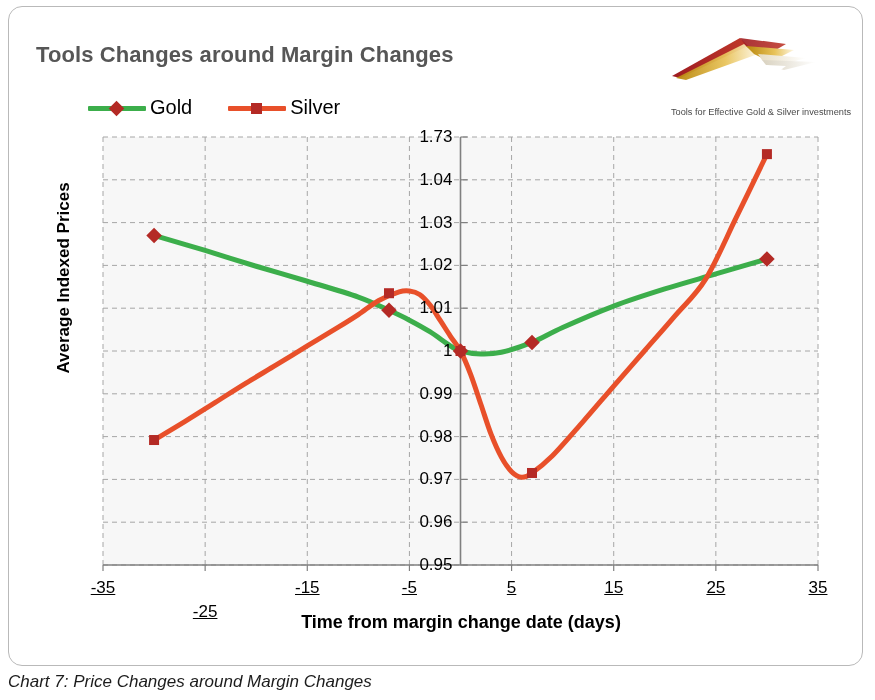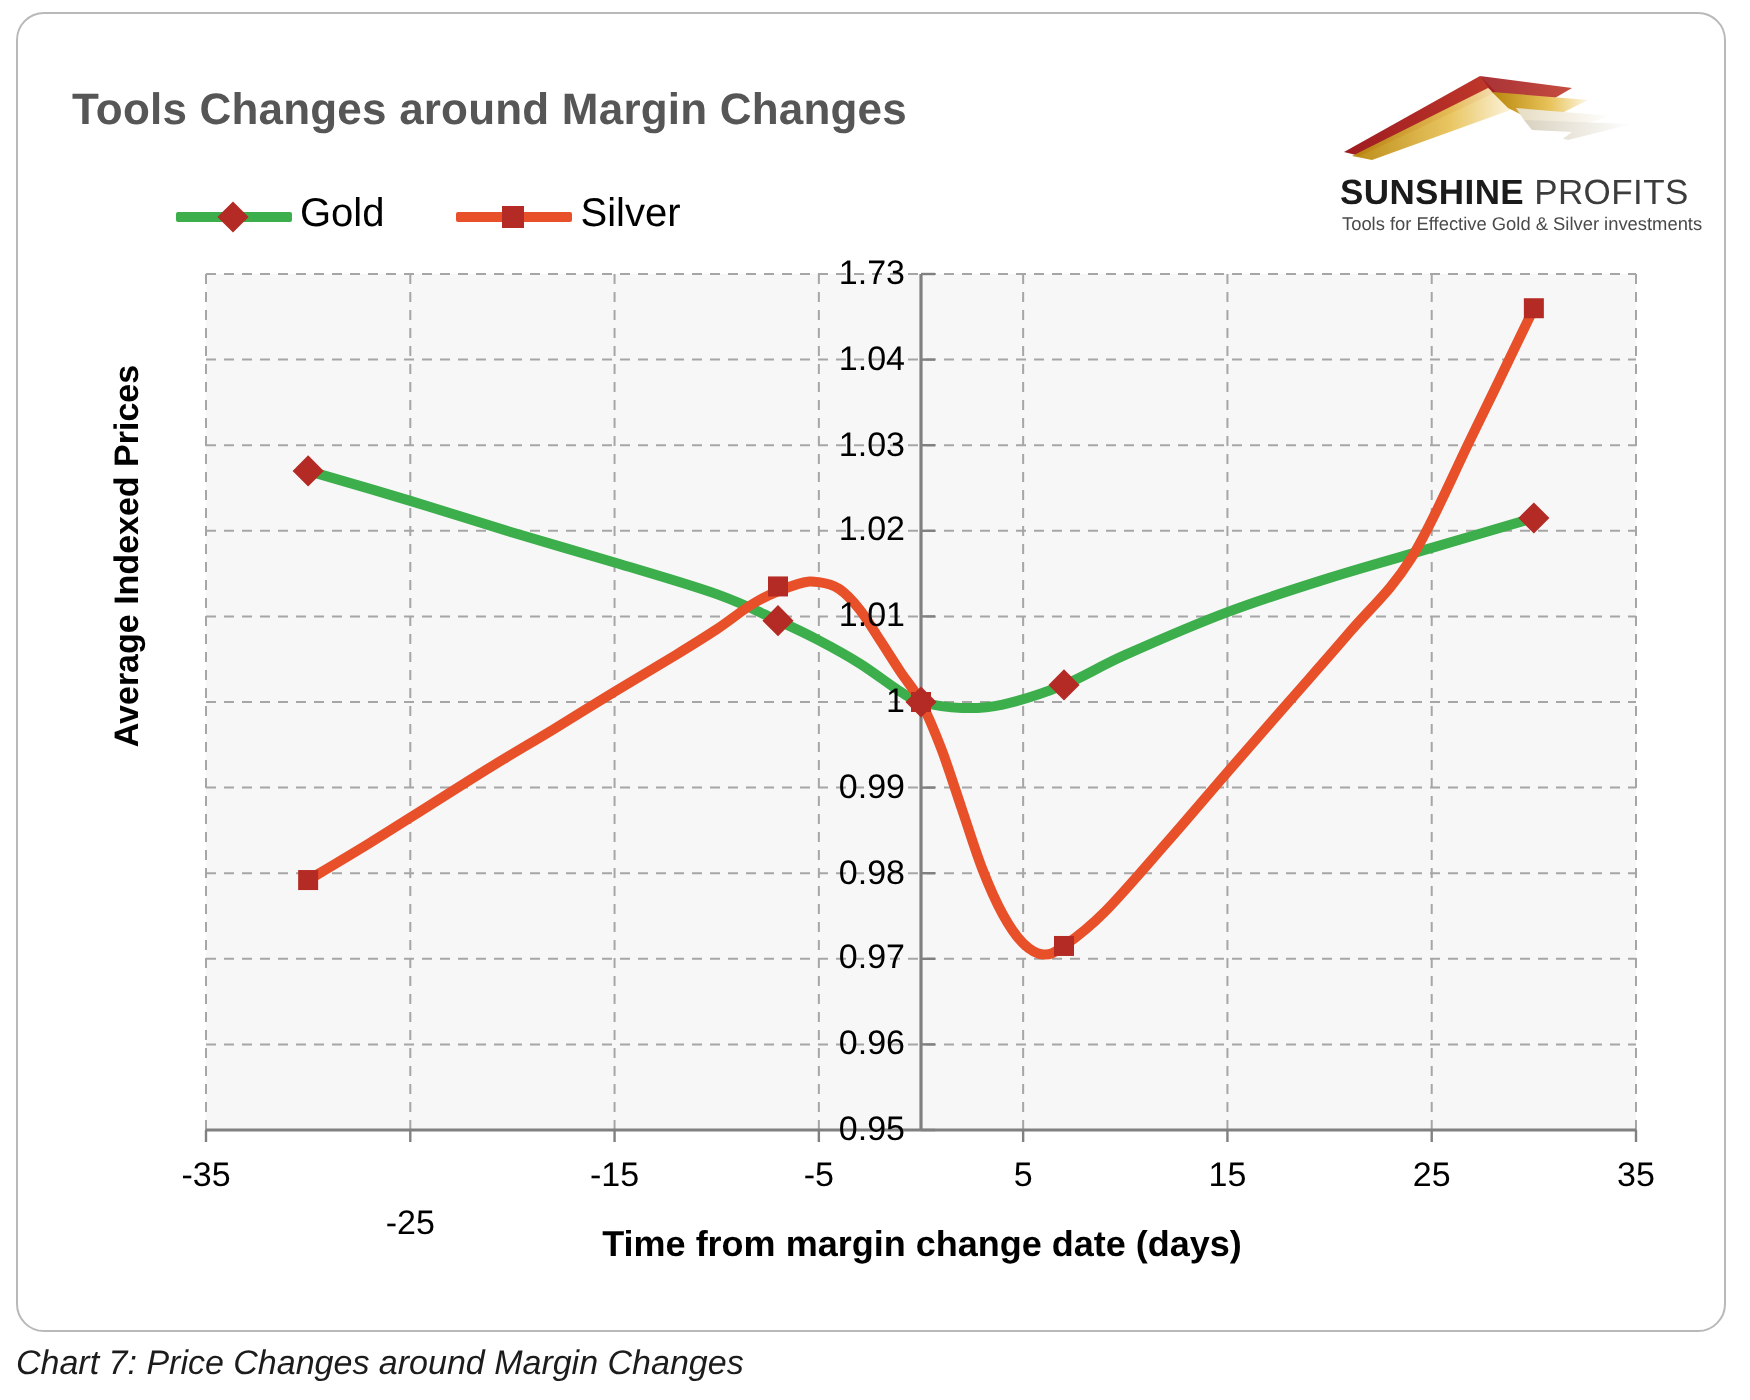--- a/index.html
+++ b/index.html
@@ -114,20 +114,21 @@
     white-space: nowrap;
     transform: translateY(-50%);
   }
   .xtick-label {
     position: absolute;
     font-size: 17px;
     color: #000;
     text-align: center;
     white-space: nowrap;
     transform: translateX(-50%);
+    text-decoration: underline;
   }
 
   #caption {
     position: absolute;
     left: 8px;
     top: 672px;
     font-size: 17px;
     font-style: italic;
     color: #1c1c1c;
     white-space: nowrap;
@@ -162,23 +163,20 @@
       </linearGradient>
     </defs>
     <path d="M6 44 L74 6 L82 14 L14 46 Z" fill="url(#gRed)"></path>
     <path d="M10 46 L78 12 L92 22 L20 48 Z" fill="url(#gGold)" opacity="0.95"></path>
     <path d="M74 6 L120 12 L96 26 L80 14 Z" fill="url(#gRed)" opacity="0.9"></path>
     <path d="M80 14 L128 18 L104 30 L88 22 Z" fill="url(#gGold)"></path>
     <path d="M92 22 L140 26 L112 34 L96 28 Z" fill="url(#gBeam)"></path>
     <path d="M96 28 L150 30 L118 38 L100 33 Z" fill="url(#gSilver)"></path>
     <path d="M100 33 L120 34 L112 40 L101 37 Z" fill="#ffffff"></path>
   </svg>
-  <div id="logo-wordmark">
-    <span>SUNSHINE</span><span class="thin">&nbsp;</span><span class="thin">PROFITS</span>
-  </div>
   <div id="logo-tagline">Tools for Effective Gold &amp; Silver investments</div>
 </div>
 
 <div id="legend">
   <div class="legend-item">
     <span class="legend-swatch">
       <span class="bar" id="lg-bar-0" style="background: rgb(60, 174, 75);"></span>
         <span class="mk diamond" id="lg-mk-0"></span>
     </span>
     <span class="legend-label">Gold</span>

